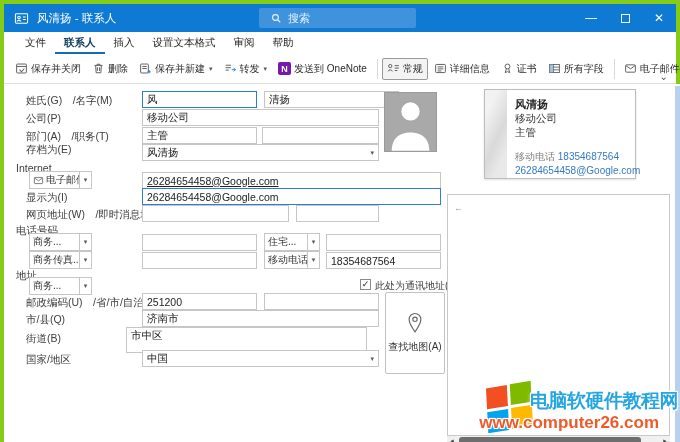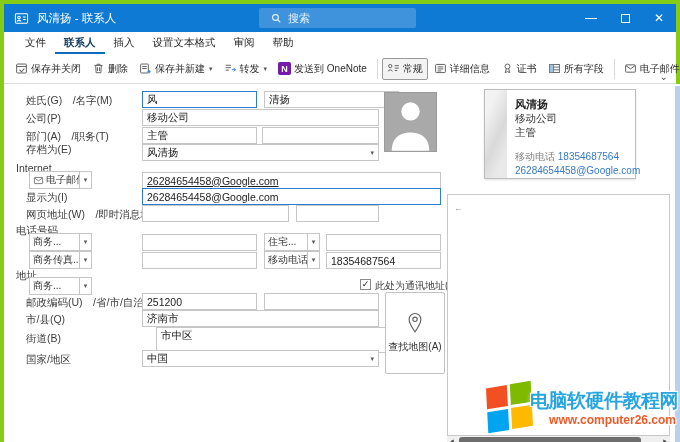--- a/index.html
+++ b/index.html
@@ -86,21 +86,21 @@
   .hthumb { position:absolute; left:12px; top:1px; width:182px; height:7px; background:#6e6e6e; border-radius:3px; }
   .harrow { position:absolute; top:0; width:10px; height:9px; display:flex; align-items:center;
             justify-content:center; font-size:7px; color:#444; }
 
   
   .wm { position:absolute; pointer-events:none; z-index:20; }
   .wm-flag { left:483px; top:299px; width:48px; height:49px; transform:rotate(-3deg); }
   .wm-sq { position:absolute; width:21px; height:21px; transform:skewY(-6deg); }
   .wm-title { right:6px; top:304px; font-size:19px; font-weight:bold; color:#27a5e0; letter-spacing:-0.5px;
               text-shadow:-1px -1px 0 #fff,1px -1px 0 #fff,-1px 1px 0 #fff,1px 1px 0 #fff,0 0 4px #fff; }
-  .wm-url { right:8px; top:329px; font-size:12px; font-weight:bold; color:#f05a28;
+  .wm-url { right:25px; top:329px; font-size:17px; font-weight:bold; color:#f05a28;
             text-shadow:-1px -1px 0 #fff,1px -1px 0 #fff,-1px 1px 0 #fff,1px 1px 0 #fff,0 0 3px #fff; }
 </style>
 </head>
 <body>
 
 <div class="window">
 
   <div class="titlebar">
     <span class="app-ic">
       <svg width="15" height="15" viewBox="0 0 16 16" fill="none" stroke="#fff" stroke-width="1.1">
@@ -303,21 +303,21 @@
     <span class="lbl" style="left:371px;top:194px;font-size:10px">此处为通讯地址(R)</span>
 
     <span class="lbl" style="left:22px;top:211px">邮政编码(U)　/省/市/自治区(D)</span>
     <input class="inp" style="left: 138px; top: 209px; width: 115px;" value="251200">
     <input class="inp" style="left: 260px; top: 209px; width: 115px;">
 
     <span class="lbl" style="left:22px;top:228px">市/县(Q)</span>
     <input class="inp" style="left: 138px; top: 226px; width: 237px;" value="济南市">
 
     <span class="lbl" style="left:22px;top:247px">街道(B)</span>
-    <div class="streetbox" style="left:152px;top:243px;width:241px;height:26px">市中区</div>
+    <div class="streetbox" style="left:122px;top:243px;width:241px;height:26px">市中区</div>
 
     <span class="lbl" style="left:22px;top:268px">国家/地区</span>
     <div class="combo" style="left:138px;top:266px;width:237px">
       <span class="cval">中国</span>
       <span class="caret">▾</span>
     </div>
 
     <div class="mapbtn">
       <svg width="18" height="22" viewBox="0 0 24 30" fill="none" stroke="#666" stroke-width="1.6">
         <path d="M12 2C7.6 2 4 5.6 4 10c0 6 8 17 8 17s8-11 8-17c0-4.4-3.6-8-8-8z"></path>

